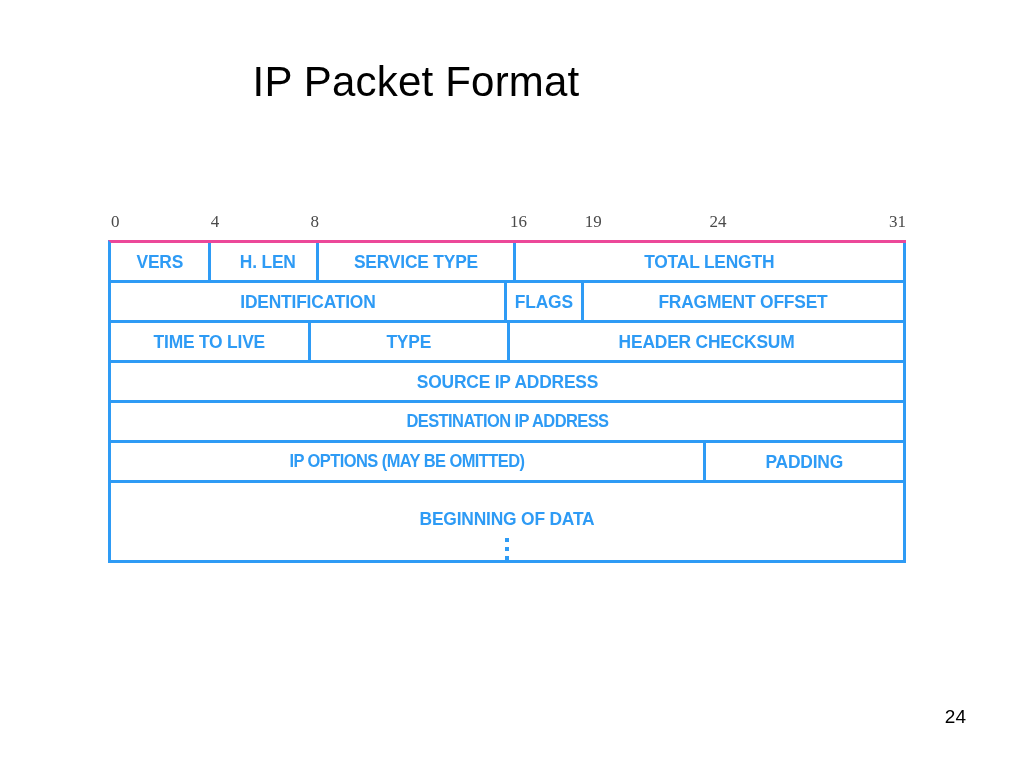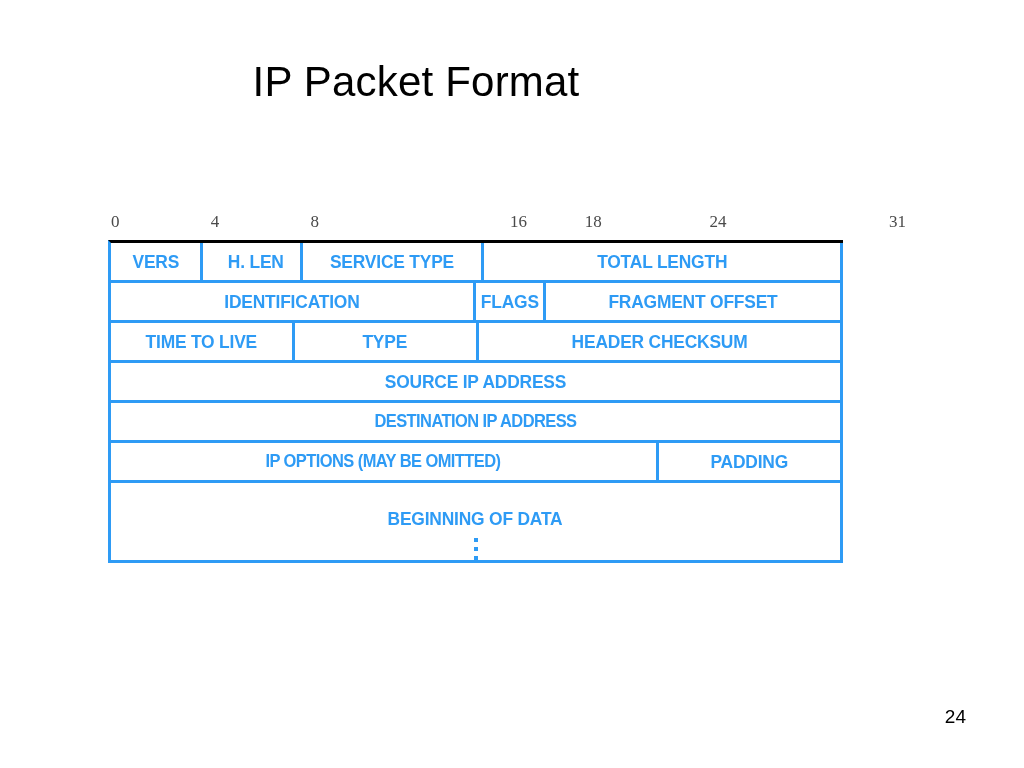--- a/index.html
+++ b/index.html
@@ -52,23 +52,23 @@
     font-size: 17px;
     color: #4a4a4a;
     white-space: nowrap;
   }
 
   
   #field-table {
     position: absolute;
     top: 28px;
     left: 0;
-    width: 735px;
+    width: 798px;
     border-left: 3px solid #2e9bf5;
-    border-top: 3px solid #000000;
+    border-top: 3px solid #ec4899;
     box-sizing: border-box;
   }
   .field-row {
     display: flex;
     width: 100%;
     height: 40px;
     box-sizing: border-box;
     border-right: 3px solid #2e9bf5;
     border-bottom: 3px solid #2e9bf5;
   }
@@ -138,21 +138,21 @@
 
 <div id="slide-title">IP Packet Format</div>
 
 <div id="packet-diagram">
 
   <div id="bit-ruler">
       <span class="bit-label" style="left: 3px;">0</span>
       <span class="bit-label" style="left: 102.75px;">4</span>
       <span class="bit-label" style="left: 202.5px;">8</span>
       <span class="bit-label" style="left: 402px;">16</span>
-      <span class="bit-label" style="left: 476.812px;">18</span>
+      <span class="bit-label" style="left: 476.812px;">19</span>
       <span class="bit-label" style="left: 601.5px;">24</span>
       <span class="bit-label" style="right: 0px;">31</span>
     </div>
 
   <div id="field-table">
       <div class="field-row">
         <div class="field-cell" style="flex: 4 0 0px;">
           <span class="field-label">VERS</span>
         </div>
         <div class="field-cell" style="flex: 4 0 0px; margin-left: 8px;">

